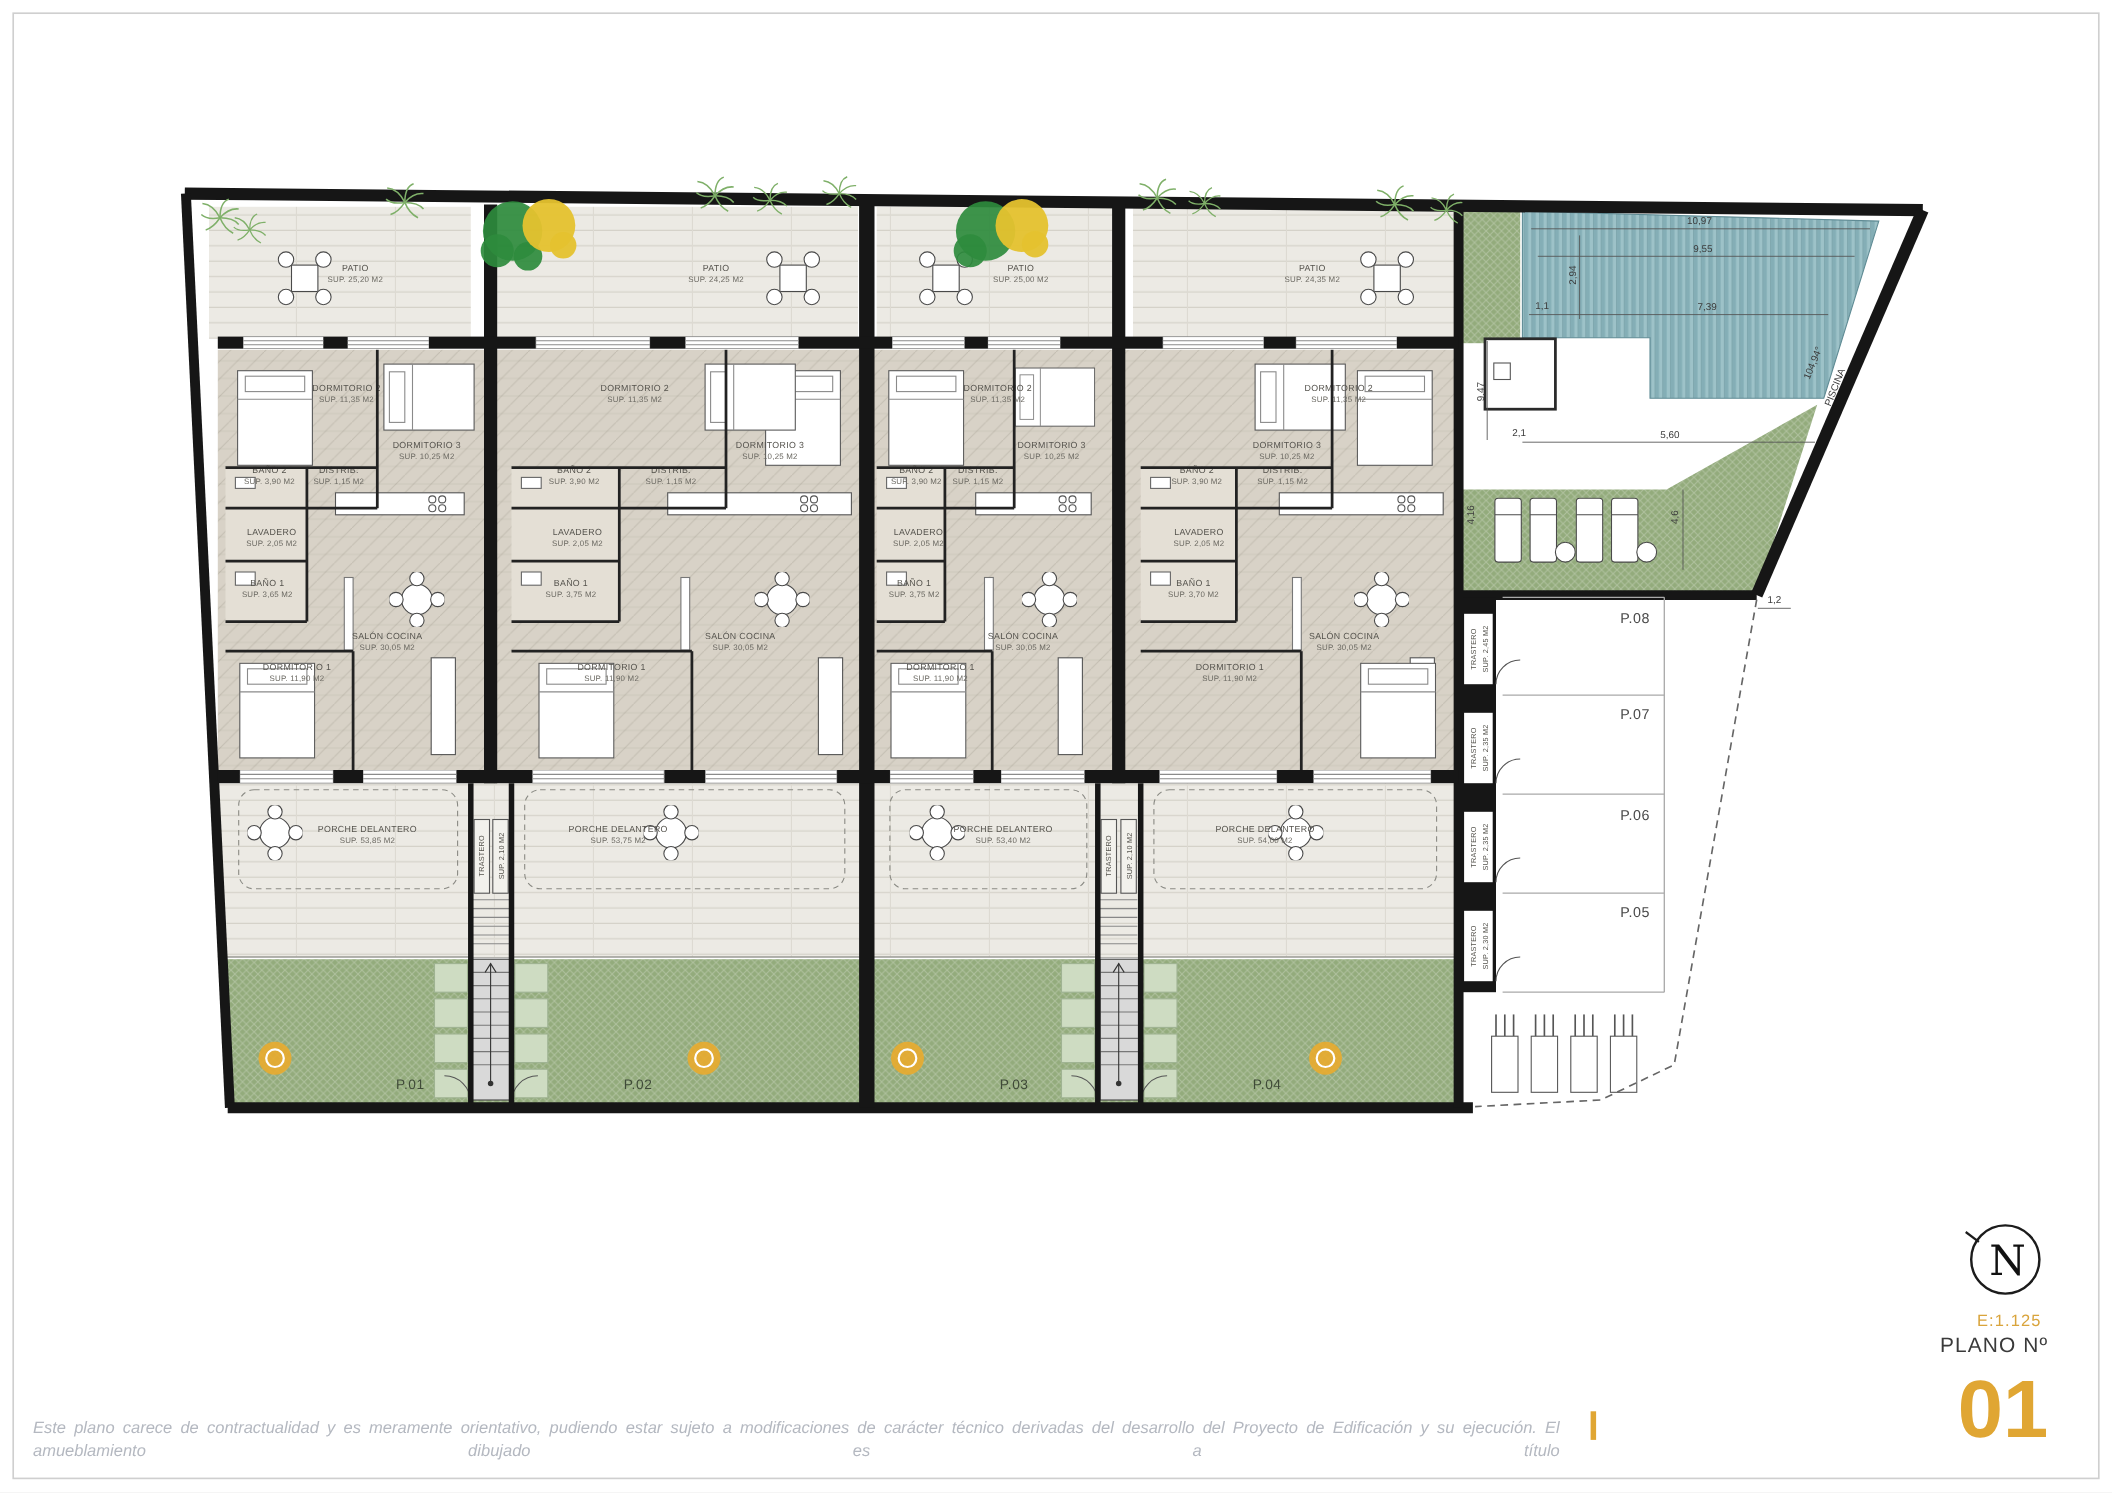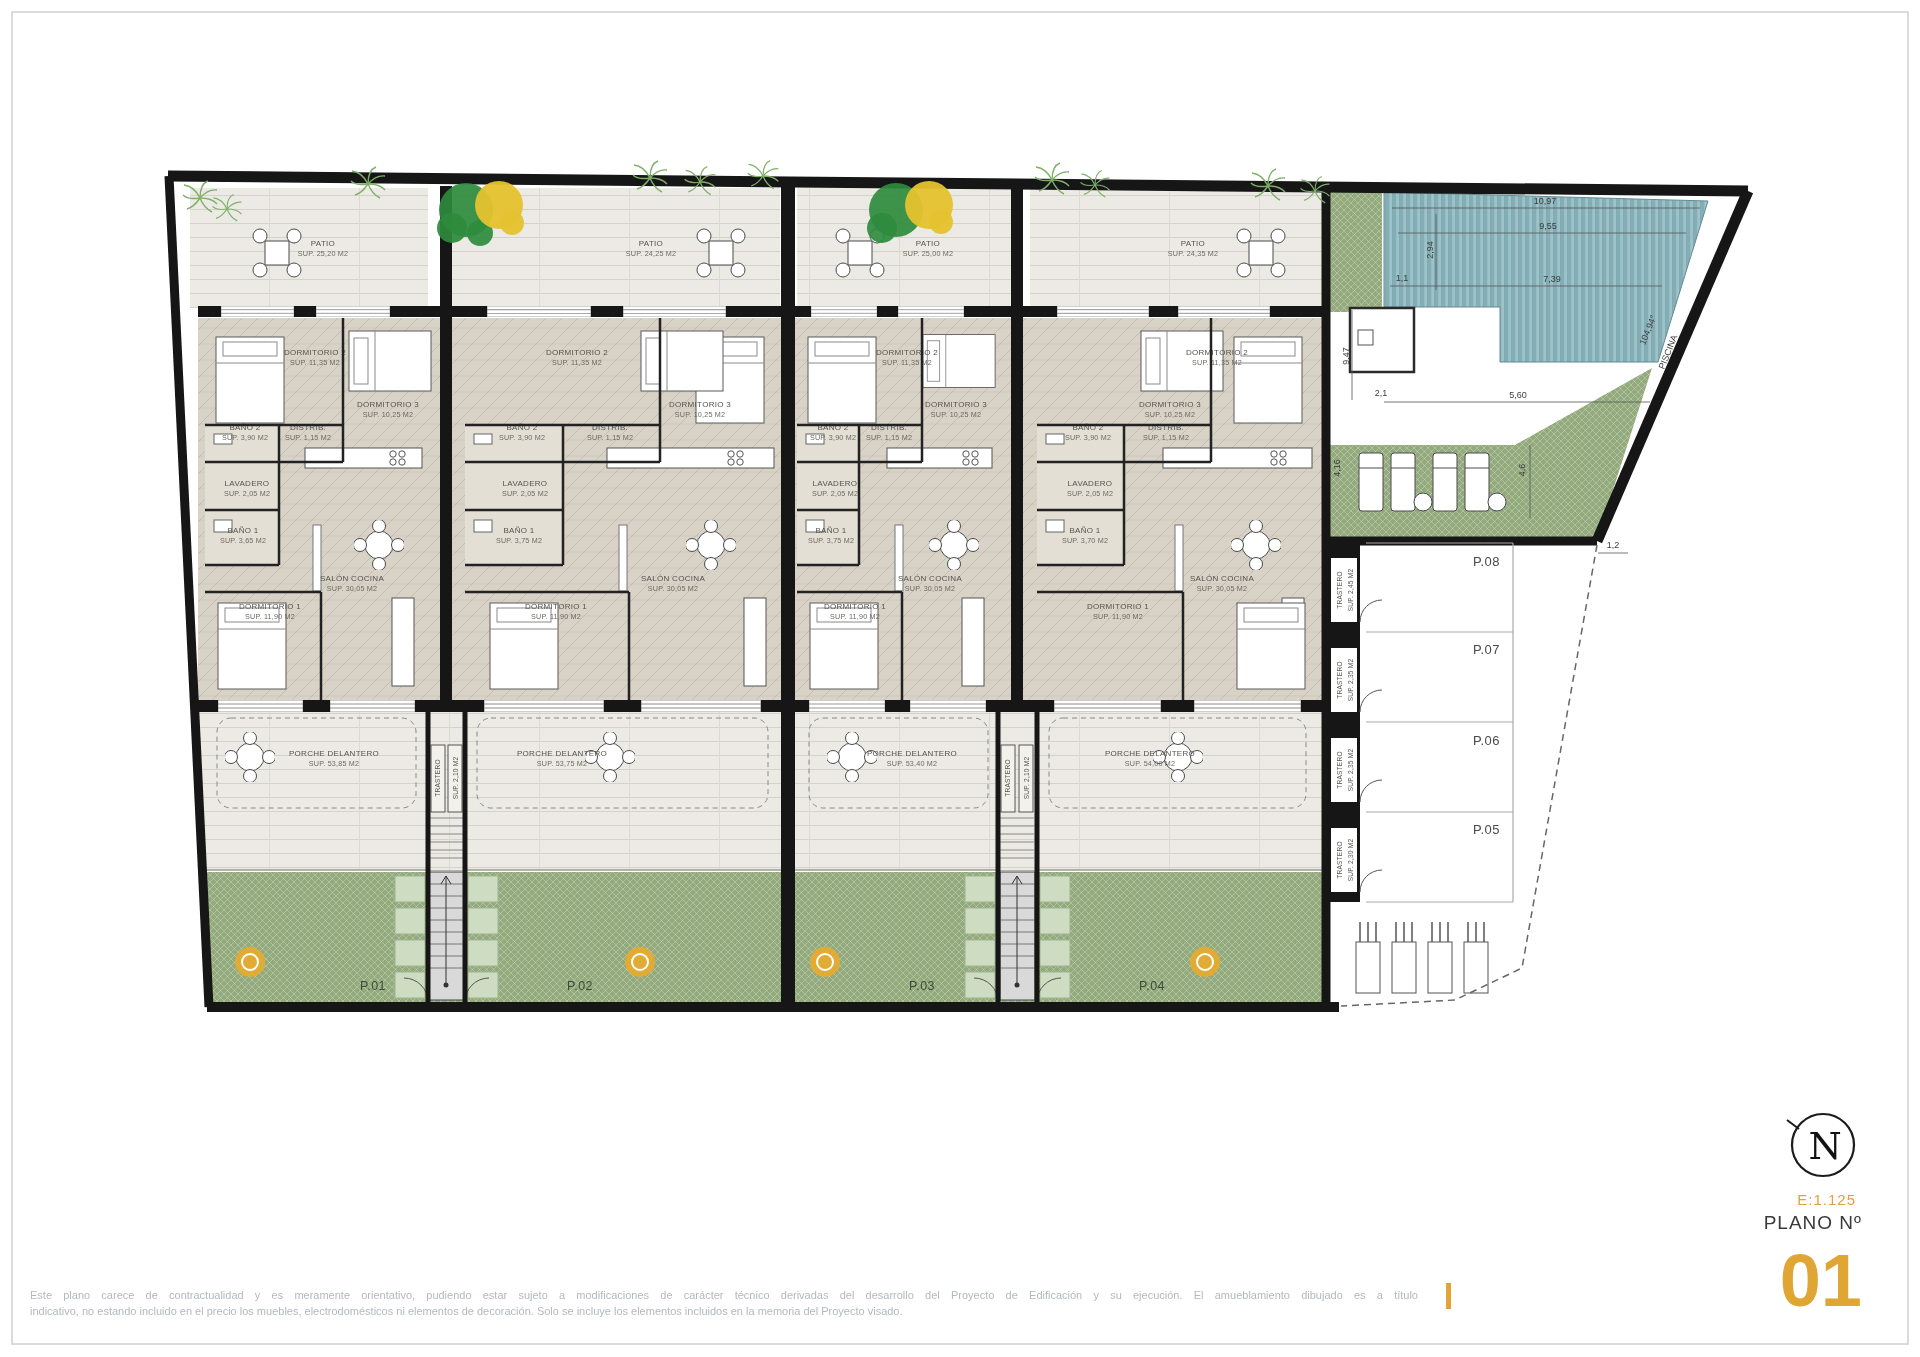--- a/index.html
+++ b/index.html
@@ -6,21 +6,21 @@
   .page{position:relative;width:1920px;height:1357px;background:#fff;margin:0 auto;
         font-family:"Liberation Sans",sans-serif;overflow:hidden;}
   svg{position:absolute;left:0;top:0;}
   .room-name{font-size:8px;fill:#55534d;letter-spacing:.3px;text-anchor:middle;}
   .room-area{font-size:7.2px;fill:#6b6962;letter-spacing:.2px;text-anchor:middle;}
   .vlabel{font-size:6.6px;fill:#55534d;letter-spacing:.2px;text-anchor:middle;}
   .dim{font-size:9px;fill:#3c3c3c;text-anchor:middle;}
   .plot{font-size:12.5px;fill:#3f4a38;text-anchor:middle;letter-spacing:.5px;}
   .pspace{font-size:13px;fill:#4a4a4a;text-anchor:end;letter-spacing:.5px;}
   .disclaimer{position:absolute;left:30px;top:1288px;width:1388px;
-      font-size:11px;line-height:1.42;color:#b4b8c0;text-align:justify;}
+      font-size:15px;line-height:1.42;color:#b4b8c0;text-align:justify;font-style:italic;}
   .disclaimer .l1{text-align-last:justify;}
   .scale-txt{font-size:15px;fill:#d9a43c;text-anchor:end;letter-spacing:1px;}
   .plano-txt{font-size:19px;fill:#3a3a3a;text-anchor:end;letter-spacing:1px;}
   .num-txt{font-size:74px;font-weight:bold;fill:#e0a633;text-anchor:end;}
   .ntxt{font-size:38px;fill:#111;text-anchor:middle;font-family:"DejaVu Serif",serif;}
 </style>
 </head>
 <body>
 
 <div class="page">
@@ -569,15 +569,14 @@
   <text class="ntxt" x="1825" y="1159">N</text>
   <text class="scale-txt" x="1856" y="1205">E:1.125</text>
   <text class="plano-txt" x="1862" y="1229">PLANO Nº</text>
   <text class="num-txt" x="1862" y="1306">01</text>
   <rect x="1446" y="1283" width="5" height="26" fill="#e0a633"></rect>
 </g>
 </svg>
 
 <div class="disclaimer">
   <div class="l1">Este plano carece de contractualidad y es meramente orientativo, pudiendo estar sujeto a modificaciones de carácter técnico derivadas del desarrollo del Proyecto de Edificación y su ejecución. El amueblamiento dibujado es a título</div>
-  <div class="l2">indicativo, no estando incluido en el precio los muebles, electrodomésticos ni elementos de decoración. Solo se incluye los elementos incluidos en la memoria del Proyecto visado.</div>
 </div>
 </div>
 
 </body></html>

